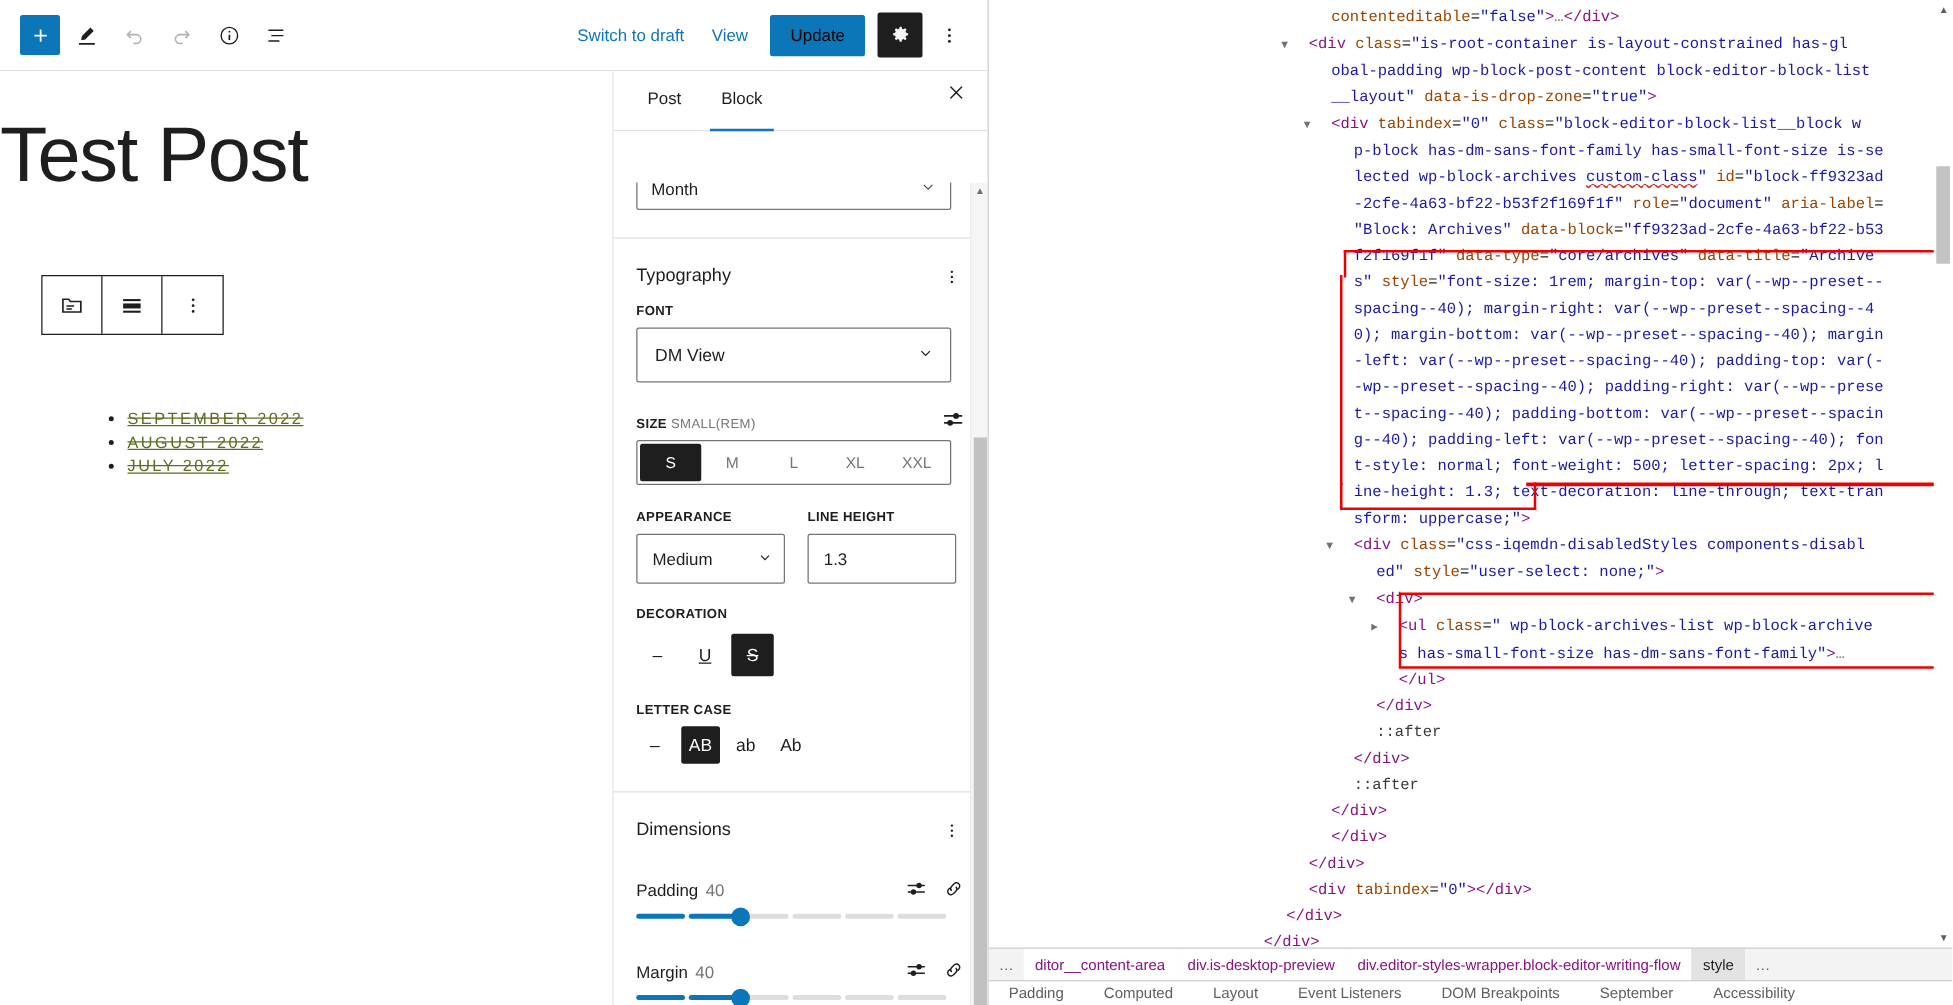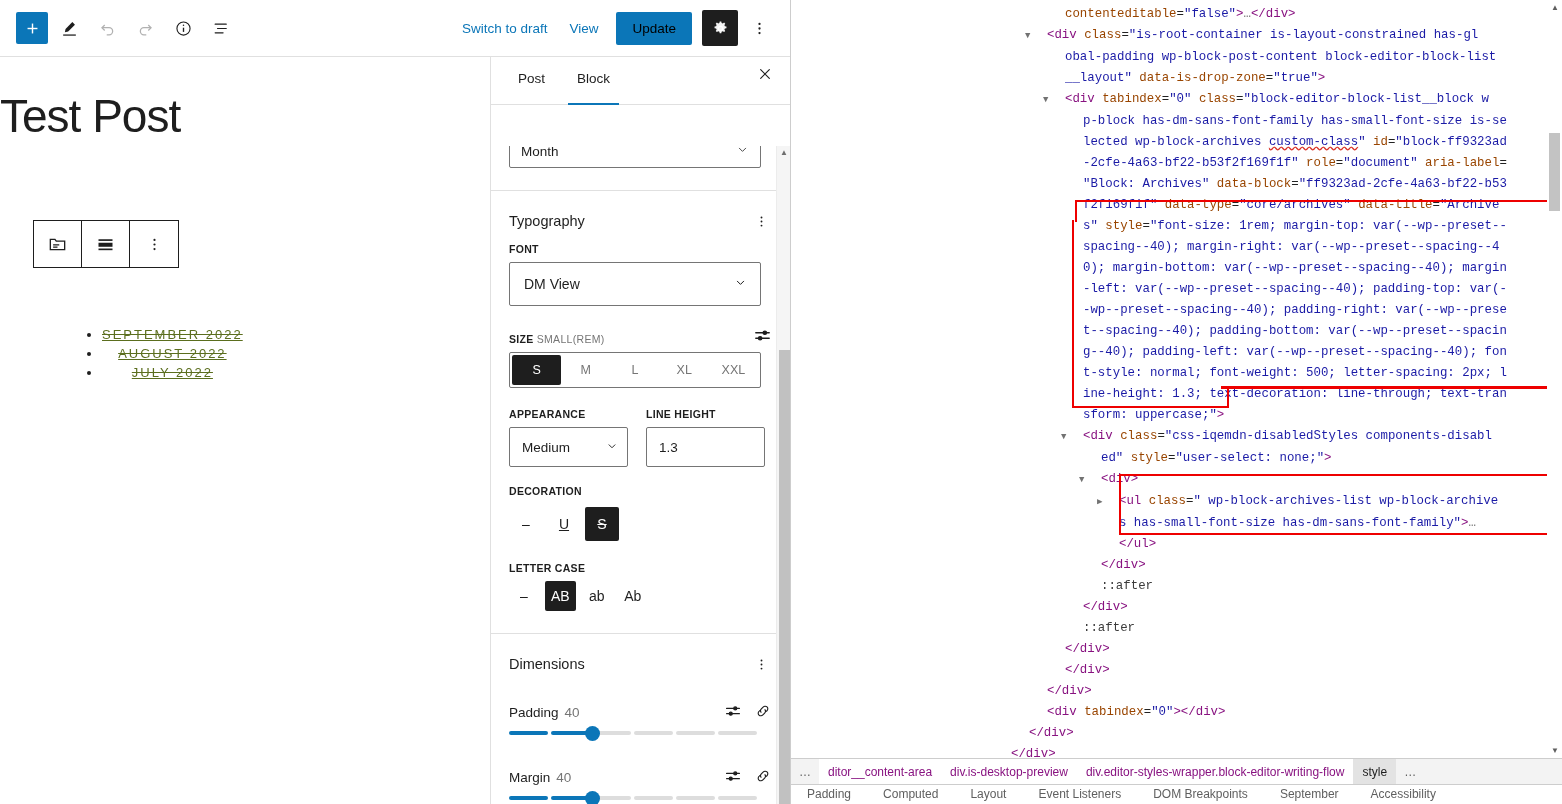--- a/index.html
+++ b/index.html
@@ -57,40 +57,40 @@
   .btn-kebab {
     width: 34px; height: 34px; display: flex; align-items: center;
     justify-content: center; cursor: pointer; margin-left: 2px;
   }
 
   
   .wp-body { display: flex; height: 747px; }
   .canvas { position: relative; width: 491px; height: 747px; background: #fff; overflow: hidden; border-right: 1px solid #e0e0e0; }
   .post-title {
     position: absolute; left: 0px; top: 32px;
-    font-size: 46px; font-weight: 400; letter-spacing: -1px;
+    font-size: 62px; font-weight: 400; letter-spacing: -1px;
     color: #1e1e1e; white-space: nowrap;
     font-family: "Liberation Sans", sans-serif;
   }
   .block-toolbar {
     position: absolute; left: 33px; top: 163px;
     display: flex; background: #fff; border: 1px solid #1e1e1e;
     height: 48px; z-index: 5;
   }
   .bt-item {
     width: 48px; height: 46px; display: flex; align-items: center;
     justify-content: center; border-right: 1px solid #1e1e1e; cursor: pointer;
   }
   .bt-item:last-child { border-right: none; }
 
   .archives-list {
     position: absolute; left: 80px; top: 268px;
     list-style: disc; padding-left: 22px;
   }
-  .archives-list li { line-height: 19px; margin-bottom: 0px; text-align: center; }
+  .archives-list li { line-height: 19px; margin-bottom: 0px; }
   .archives-list a {
     color: #5b6e1e;
     font-size: 13px; letter-spacing: 2px; text-transform: uppercase;
     font-weight: 500;
     text-decoration: underline line-through;
     text-decoration-color: #5b6e1e;
     cursor: pointer;
   }
 
   

